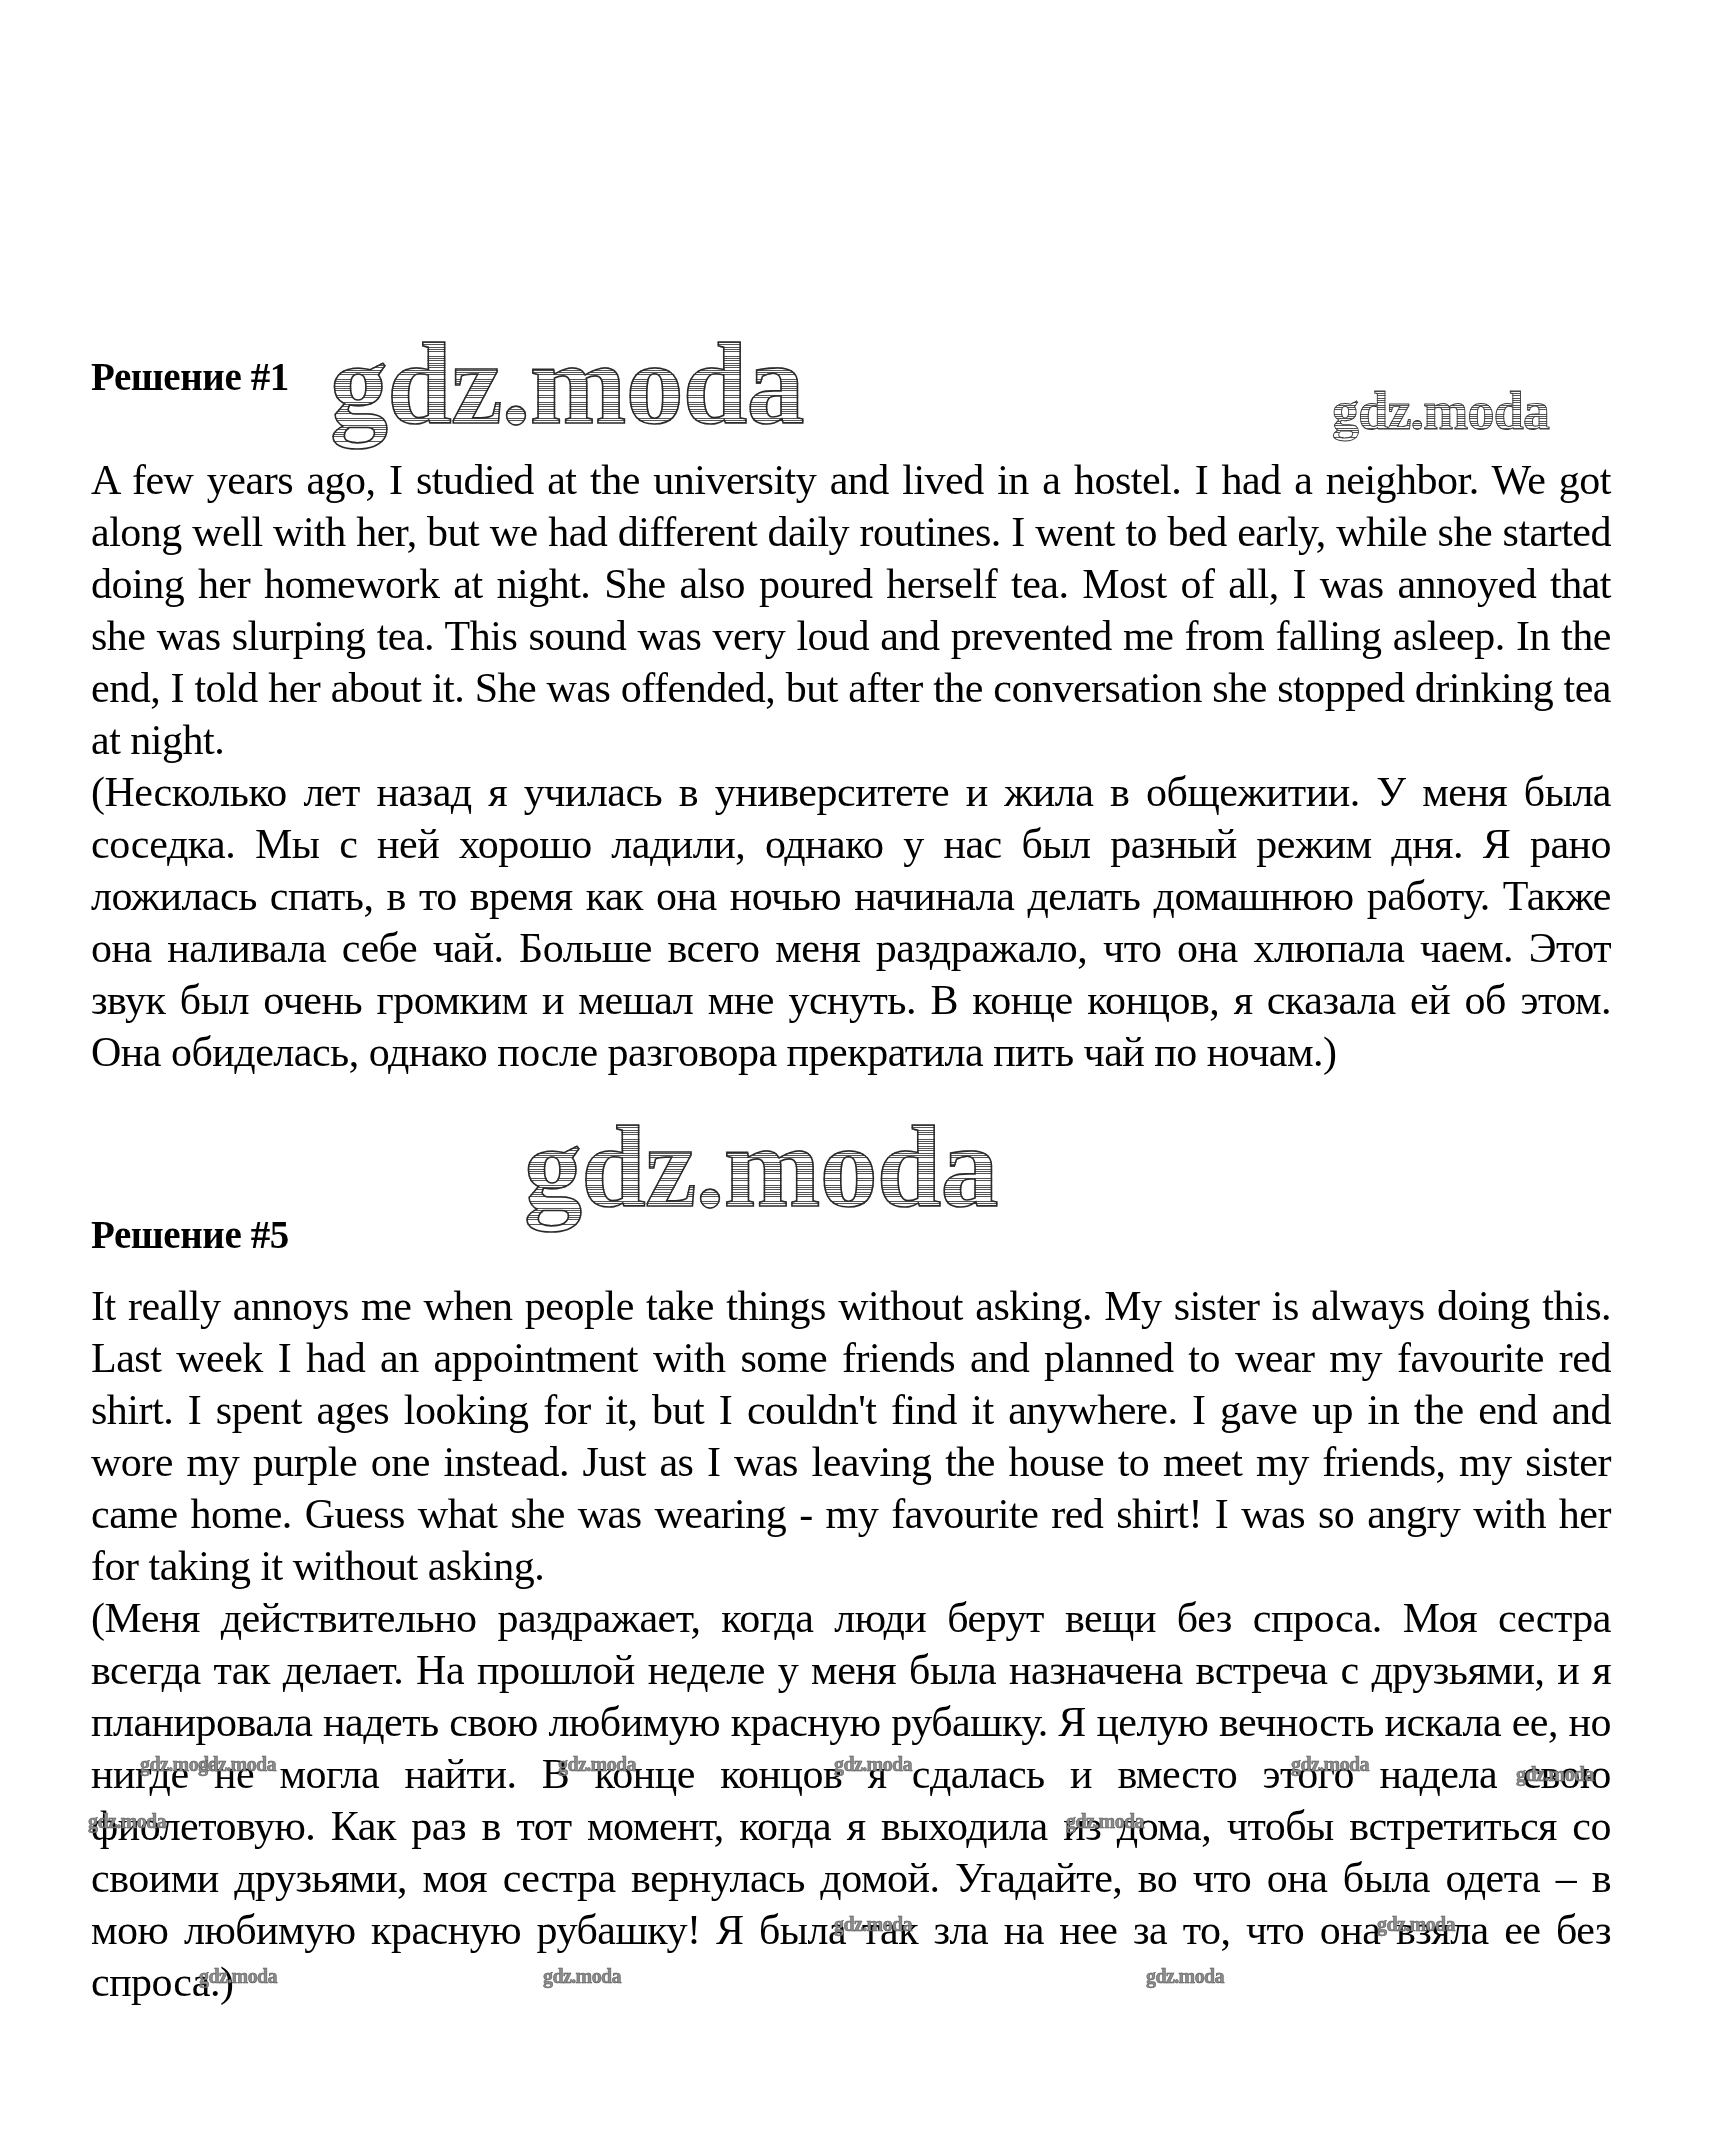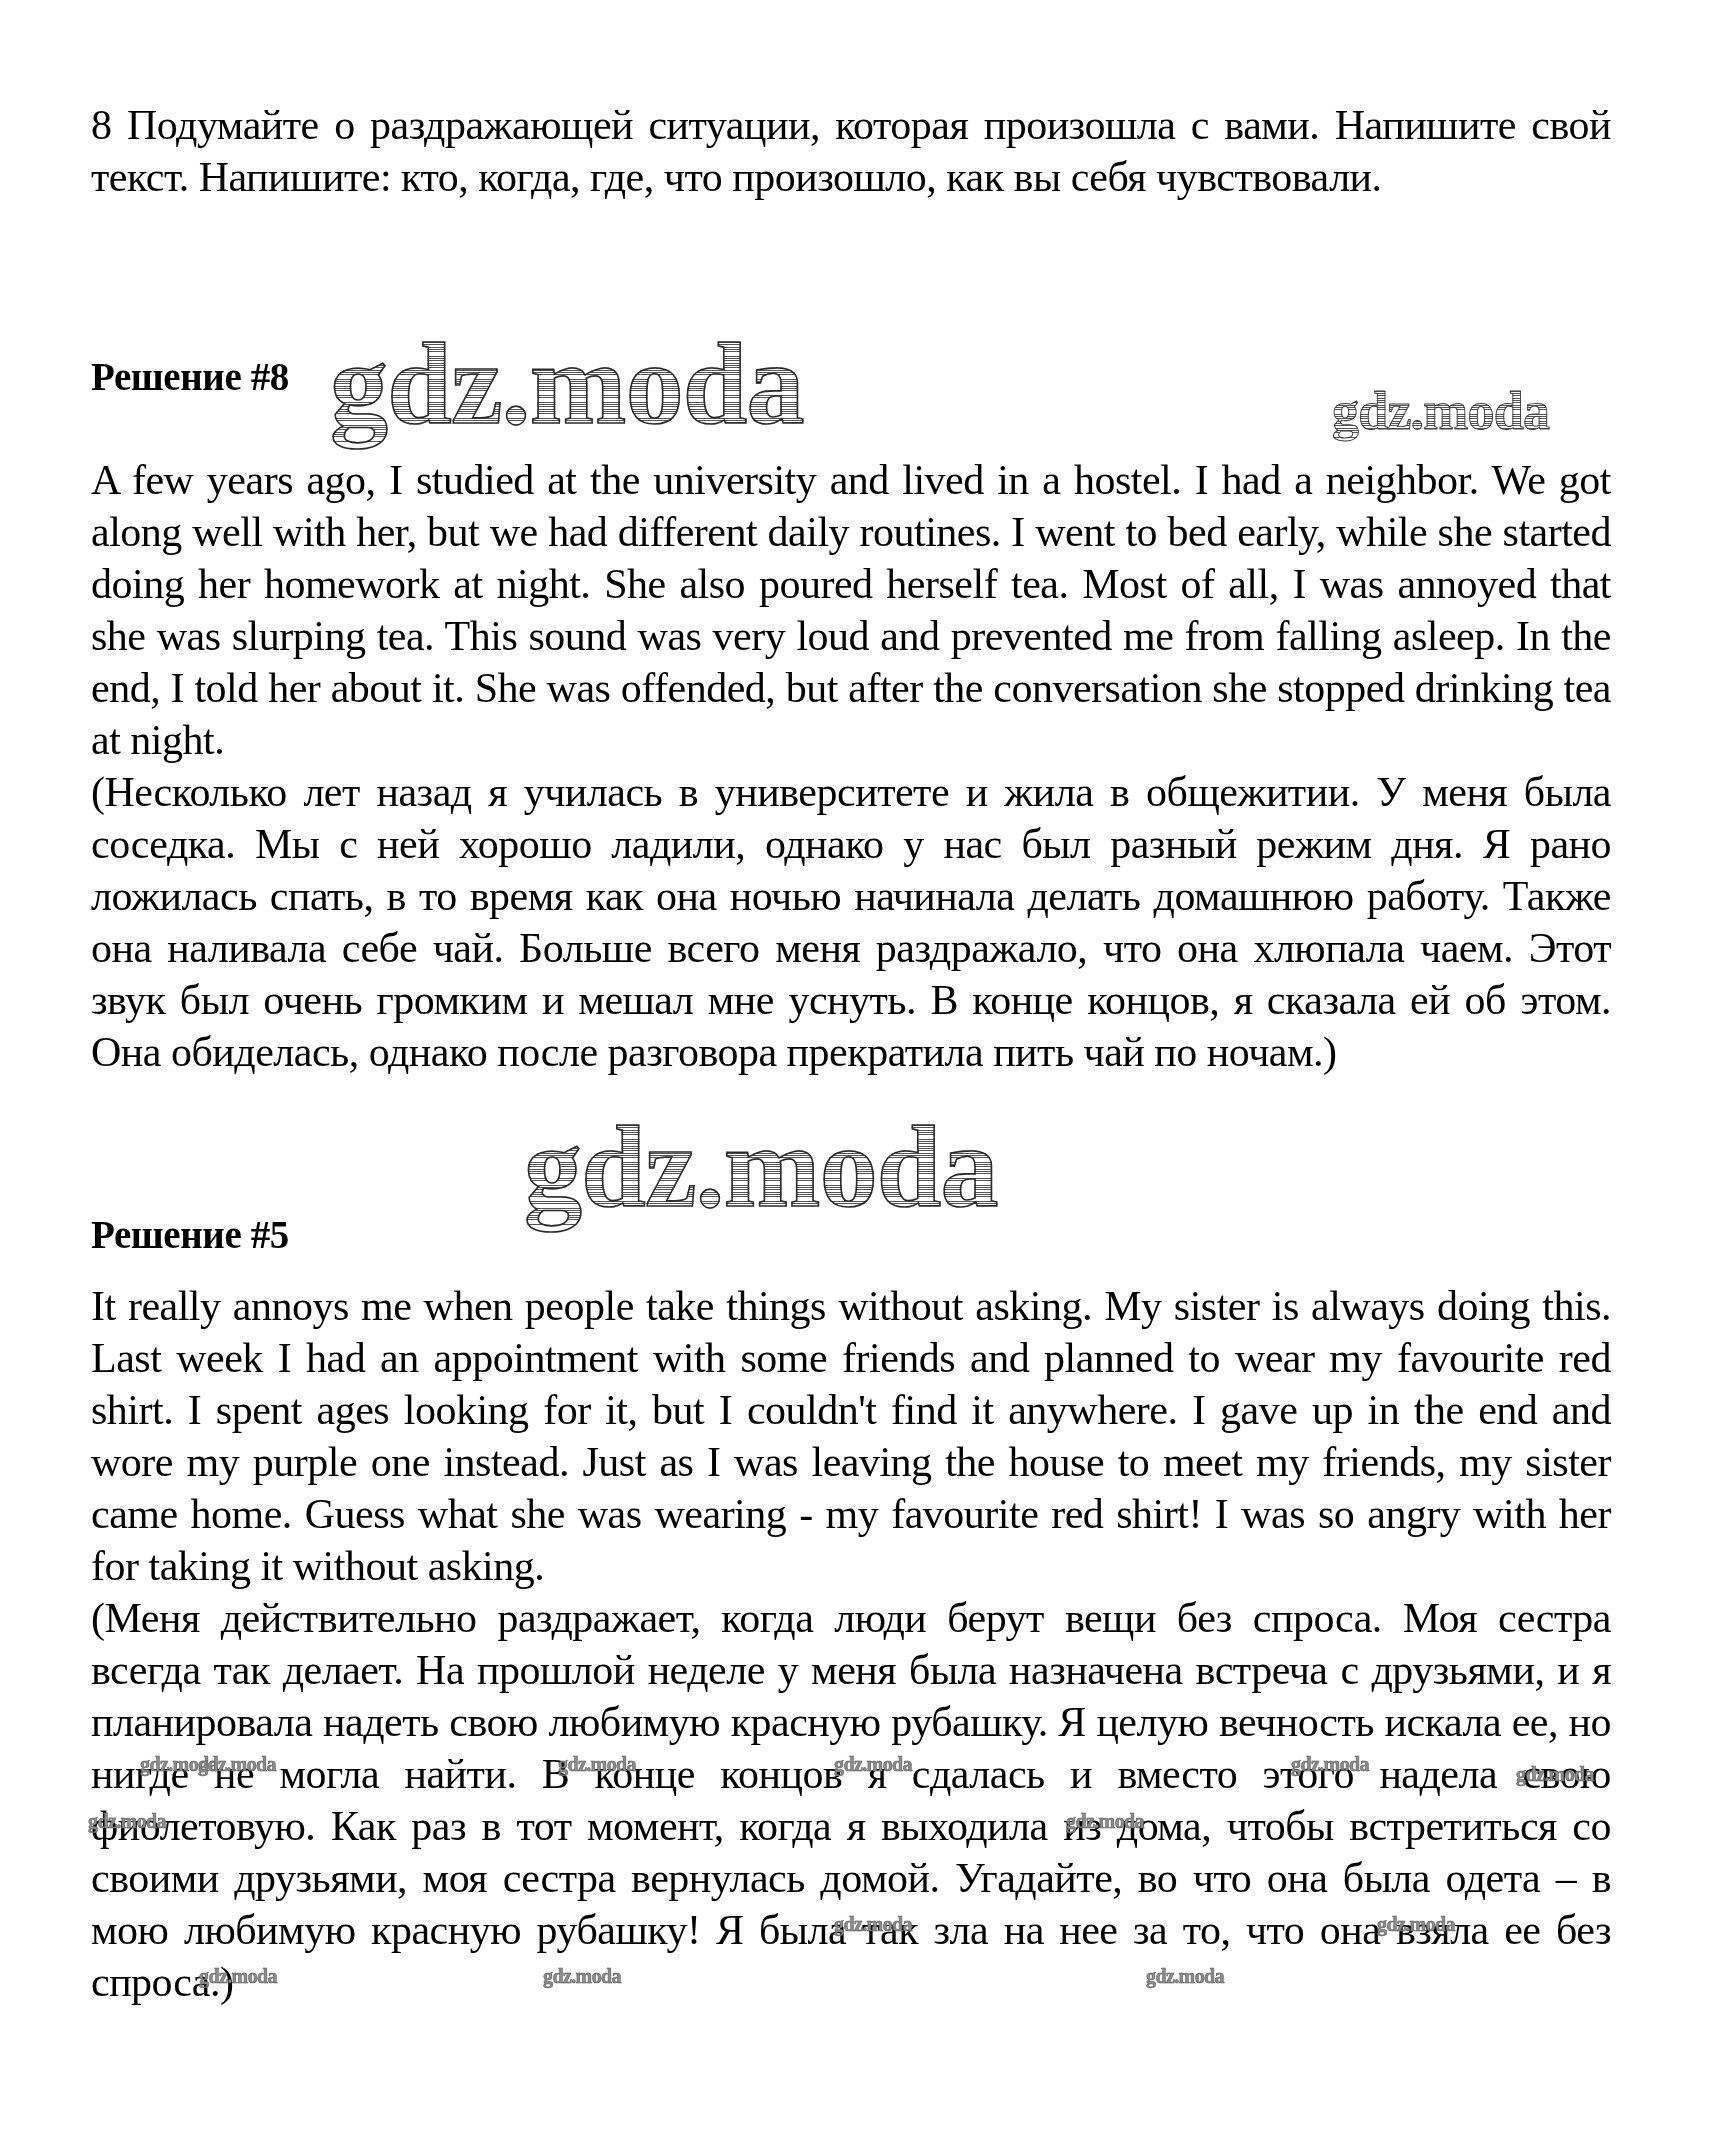--- a/index.html
+++ b/index.html
@@ -94,25 +94,22 @@
       white-space: nowrap;
       letter-spacing: -0.6px;
       pointer-events: none;
     }
   </style>
 </head>
 <body>
 
 <div class="page">
 
-  <div class="block task">
-    <p>8 Подумайте о раздражающей ситуации, которая произошла с вами. Напишите свой текст. Напишите: кто, когда, где, что произошло, как вы себя чувствовали.</p>
-  </div>
 
-  <div class="heading heading-1">Решение #8</div>
+  <div class="heading heading-1">Решение #1</div>
 
   <div class="block sol1">
     <p>A few years ago, I studied at the university and lived in a hostel. I had a neighbor. We got along well with her, but we had different daily routines. I went to bed early, while she started doing her homework at night. She also poured herself tea. Most of all, I was annoyed that she was slurping tea. This sound was very loud and prevented me from falling asleep. In the end, I told her about it. She was offended, but after the conversation she stopped drinking tea at night.</p>
     <p>(Несколько лет назад я училась в университете и жила в общежитии. У меня была соседка. Мы с ней хорошо ладили, однако у нас был разный режим дня. Я рано ложилась спать, в то время как она ночью начинала делать домашнюю работу. Также она наливала себе чай. Больше всего меня раздражало, что она хлюпала чаем. Этот звук был очень громким и мешал мне уснуть. В конце концов, я сказала ей об этом. Она обиделась, однако после разговора прекратила пить чай по ночам.)</p>
   </div>
 
   <div class="heading heading-2">Решение #5</div>
 
   <div class="block sol2">
     <p>It really annoys me when people take things without asking. My sister is always doing this. Last week I had an appointment with some friends and planned to wear my favourite red shirt. I spent ages looking for it, but I couldn't find it anywhere. I gave up in the end and wore my purple one instead. Just as I was leaving the house to meet my friends, my sister came home. Guess what she was wearing - my favourite red shirt! I was so angry with her for taking it without asking.</p>

